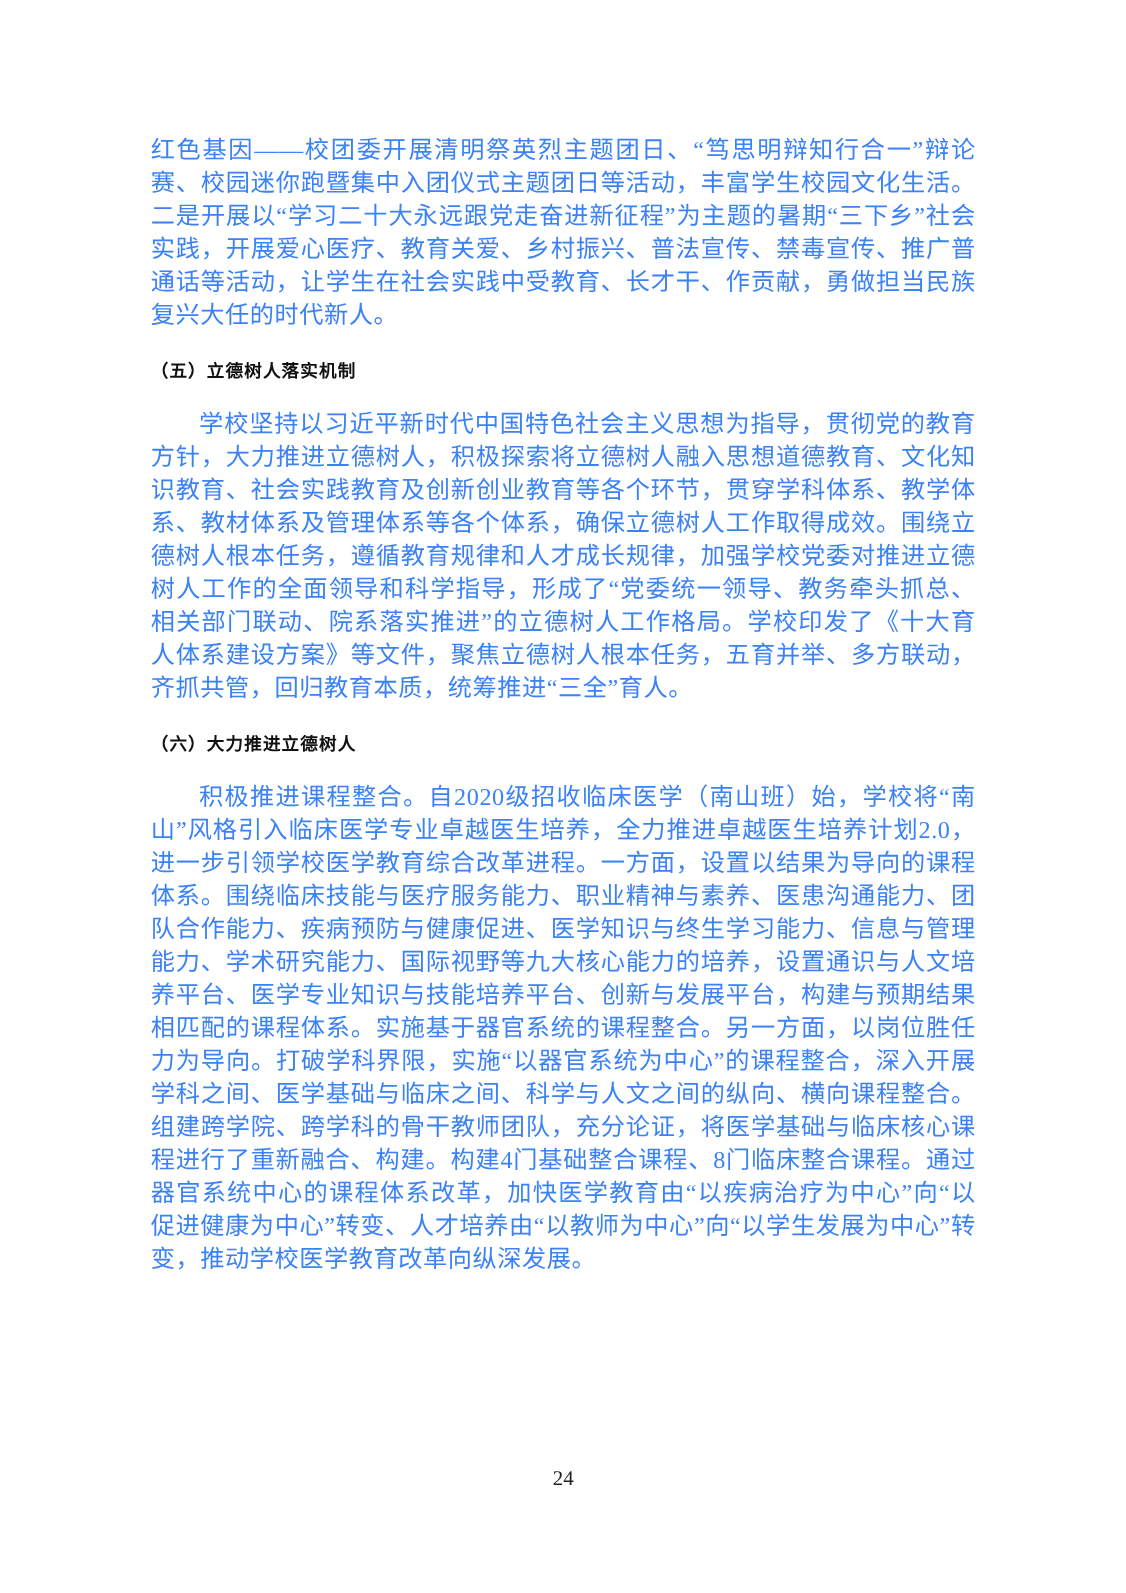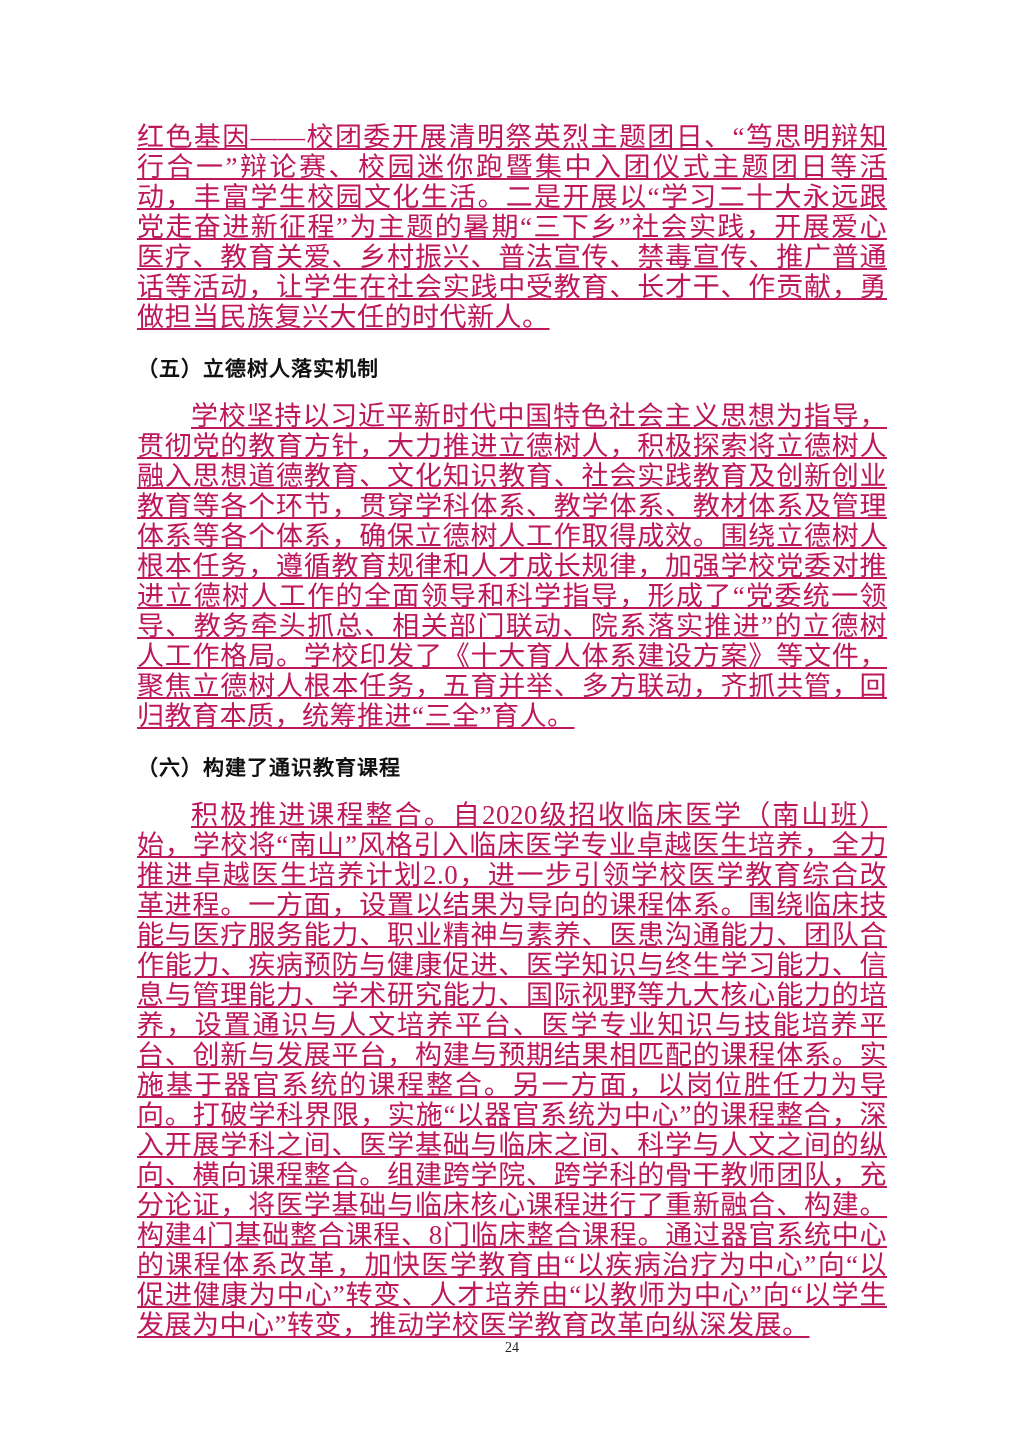--- a/index.html
+++ b/index.html
@@ -15,68 +15,67 @@
     overflow: hidden;
     font-family: "Liberation Serif", "DejaVu Serif", serif;
   }
   .content {
     position: absolute;
     left: 137px;
     right: 137px;
     top: 122px;
   }
   .body-para {
-    font-size: 27px;
+    font-size: 22px;
     line-height: 30px;
-    color: #be185d;
+    color: #3b82f6;
     text-align: justify;
     text-justify: inter-ideograph;
     margin: 0 0 13px 0;
     letter-spacing: 0.5px;
-    text-decoration: underline;
   }
   .body-para.indent {
     text-indent: 2em;
     margin-top: 15px;
   }
   .section-heading {
     font-family: "Liberation Sans", "DejaVu Sans", sans-serif;
-    font-size: 21px;
+    font-size: 16px;
     line-height: 34px;
     font-weight: 700;
     color: #111111;
     margin: 20px 0 14px 0;
     letter-spacing: 1px;
   }
   .page-footer {
     position: absolute;
     left: 0;
     right: 0;
     bottom: 92px;
     text-align: center;
   }
   .page-number {
     font-family: "Liberation Serif", "DejaVu Serif", serif;
-    font-size: 14px;
+    font-size: 19px;
     color: #222222;
   }
 </style>
 </head>
 <body>
 
 <div class="page">
   <div class="content">
 
     <p class="body-para">红色基因——校团委开展清明祭英烈主题团日、“笃思明辩知行合一”辩论赛、校园迷你跑暨集中入团仪式主题团日等活动，丰富学生校园文化生活。二是开展以“学习二十大永远跟党走奋进新征程”为主题的暑期“三下乡”社会实践，开展爱心医疗、教育关爱、乡村振兴、普法宣传、禁毒宣传、推广普通话等活动，让学生在社会实践中受教育、长才干、作贡献，勇做担当民族复兴大任的时代新人。</p>
 
     <h2 class="section-heading">（五）立德树人落实机制</h2>
 
     <p class="body-para indent">学校坚持以习近平新时代中国特色社会主义思想为指导，贯彻党的教育方针，大力推进立德树人，积极探索将立德树人融入思想道德教育、文化知识教育、社会实践教育及创新创业教育等各个环节，贯穿学科体系、教学体系、教材体系及管理体系等各个体系，确保立德树人工作取得成效。围绕立德树人根本任务，遵循教育规律和人才成长规律，加强学校党委对推进立德树人工作的全面领导和科学指导，形成了“党委统一领导、教务牵头抓总、相关部门联动、院系落实推进”的立德树人工作格局。学校印发了《十大育人体系建设方案》等文件，聚焦立德树人根本任务，五育并举、多方联动，齐抓共管，回归教育本质，统筹推进“三全”育人。</p>
 
-    <h2 class="section-heading">（六）构建了通识教育课程</h2>
+    <h2 class="section-heading">（六）大力推进立德树人</h2>
 
 
     <p class="body-para indent">积极推进课程整合。自2020级招收临床医学（南山班）始，学校将“南山”风格引入临床医学专业卓越医生培养，全力推进卓越医生培养计划2.0，进一步引领学校医学教育综合改革进程。一方面，设置以结果为导向的课程体系。围绕临床技能与医疗服务能力、职业精神与素养、医患沟通能力、团队合作能力、疾病预防与健康促进、医学知识与终生学习能力、信息与管理能力、学术研究能力、国际视野等九大核心能力的培养，设置通识与人文培养平台、医学专业知识与技能培养平台、创新与发展平台，构建与预期结果相匹配的课程体系。实施基于器官系统的课程整合。另一方面，以岗位胜任力为导向。打破学科界限，实施“以器官系统为中心”的课程整合，深入开展学科之间、医学基础与临床之间、科学与人文之间的纵向、横向课程整合。组建跨学院、跨学科的骨干教师团队，充分论证，将医学基础与临床核心课程进行了重新融合、构建。构建4门基础整合课程、8门临床整合课程。通过器官系统中心的课程体系改革，加快医学教育由“以疾病治疗为中心”向“以促进健康为中心”转变、人才培养由“以教师为中心”向“以学生发展为中心”转变，推动学校医学教育改革向纵深发展。</p>
 
   </div>
 
   <div class="page-footer">
     <span class="page-number">24</span>
   </div>
 </div>

